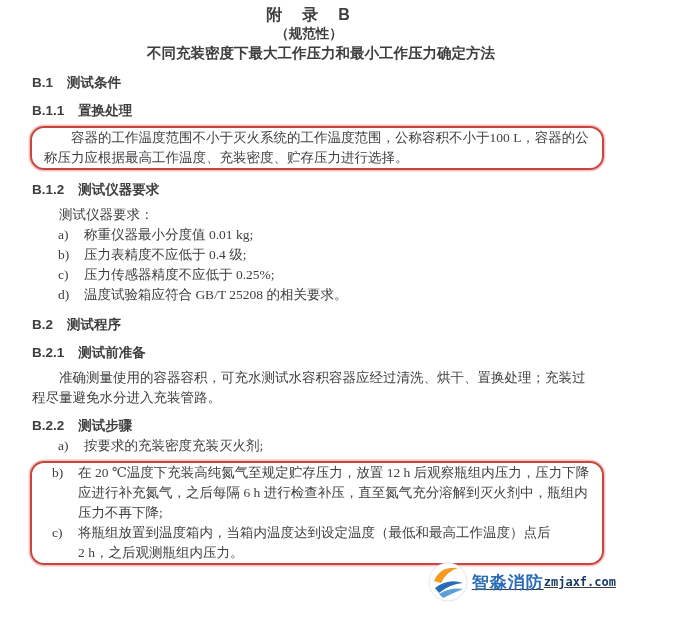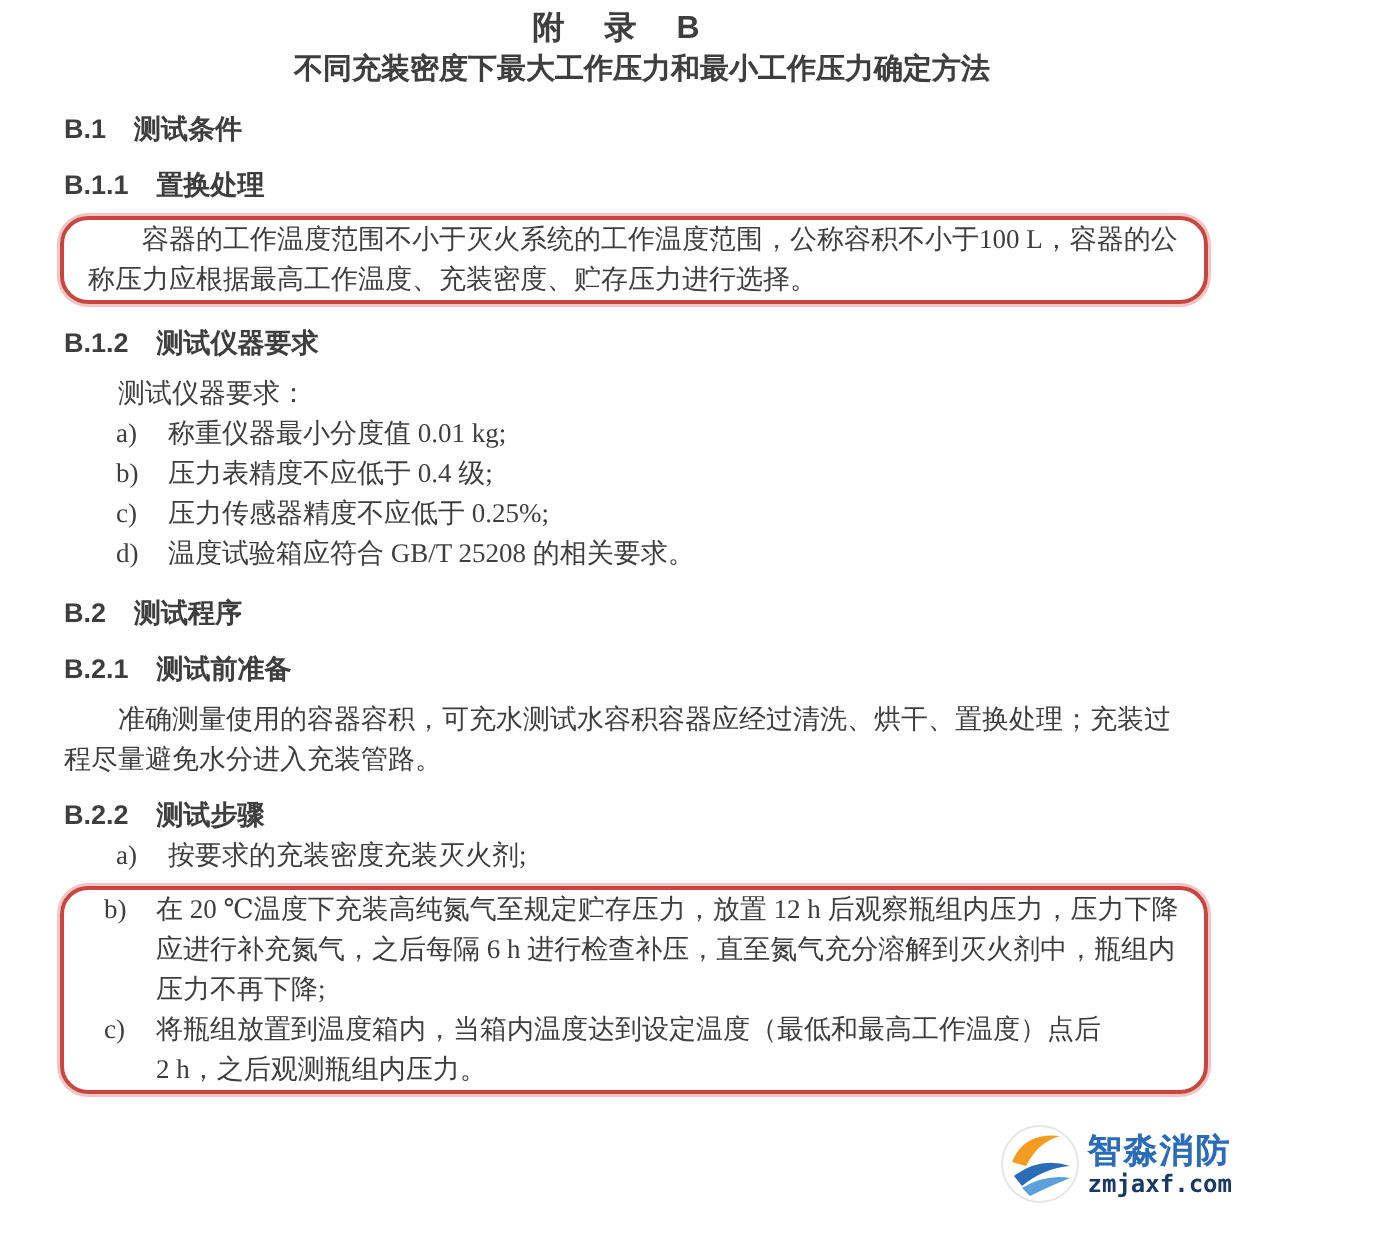--- a/index.html
+++ b/index.html
@@ -60,39 +60,40 @@
   .hlbox .li{padding-left:8px;}
   .hlbox .li .marker{width:26px;flex:0 0 26px;}
   .hl-lines span{display:block;}
   .watermark{
     position:absolute;
     top:562px;right:2px;
     display:flex;align-items:center;
     background:transparent;
   }
   .wm-icon{width:40px;height:40px;flex:0 0 40px;margin-right:4px;}
-  .wm-text{display:flex;flex-direction:column;line-height:1;}
+  .wm-text{display:flex;flex-direction:row;line-height:1;text-decoration:underline;}
   .wm-name{
     font-family:"Liberation Sans","DejaVu Sans",sans-serif;
     font-weight:bold;font-size:17px;color:var(--brand-blue,#2a6cb8);
     letter-spacing:1px;
   }
   .wm-site{
     font-family:"DejaVu Sans Mono","Liberation Mono",monospace;
     font-weight:bold;font-size:12px;color:var(--brand-navy,#1a3a66);
     margin-top:2px;
   }
 </style>
 </head>
 <body>
 
 <div class="page">
 
   <header class="titles">
     <div class="t1">附　录　B</div>
+    <div class="t2">（规范性）</div>
     <div class="t3">不同充装密度下最大工作压力和最小工作压力确定方法</div>
   </header>
 
   <div class="h">
     <span class="num">B.1</span><span>测试条件</span>
   </div>
 
   <div class="h mt8">
     <span class="num">B.1.1</span><span>置换处理</span>
   </div>

